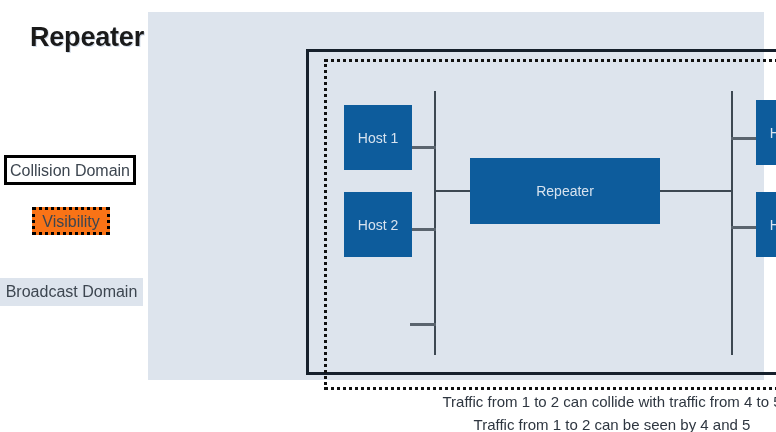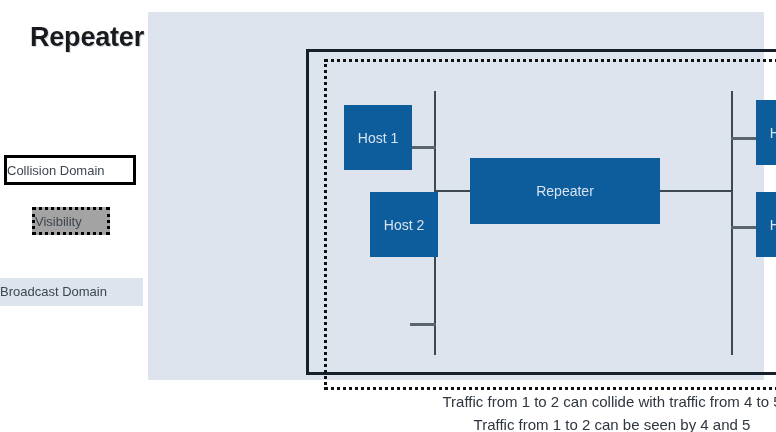--- a/index.html
+++ b/index.html
@@ -29,22 +29,23 @@
   }
 
   
   #legend {
     position: absolute;
     left: 0;
     top: 150px;
     width: 148px;
   }
   .legend-item {
-    font-size: 13px;
+    font-size: 16px;
     color: #3d4650;
+    text-align: center;
     white-space: nowrap;
     box-sizing: border-box;
   }
   #legend-collision {
     position: absolute;
     left: 4px;
     top: 5px;
     width: 132px;
     height: 30px;
     line-height: 26px;
@@ -52,21 +53,21 @@
     background: #ffffff;
   }
   #legend-visibility {
     position: absolute;
     left: 32px;
     top: 57px;
     width: 78px;
     height: 28px;
     line-height: 24px;
     border: 3px dotted #000000;
-    background: #a3a3a3;
+    background: #f97316;
   }
   #legend-broadcast {
     position: absolute;
     left: 0px;
     top: 128px;
     width: 143px;
     height: 28px;
     line-height: 28px;
     background: #dde4ed;
   }
@@ -129,21 +130,21 @@
     position: absolute;
     background: #0d5c9c;
     color: #d7e3ef;
     font-size: 14px;
     display: flex;
     align-items: center;
     justify-content: center;
     box-sizing: border-box;
   }
   #node-host1 { left: 196px; top: 93px;  width: 68px; height: 65px; }
-  #node-host2 { left: 196px; top: 180px; width: 68px; height: 65px; margin-left: 26px; }
+  #node-host2 { left: 196px; top: 180px; width: 68px; height: 65px; }
   #node-host3 { left: 196px; top: 268px; width: 68px; height: 65px; }
   #node-host4 { left: 608px; top: 88px;  width: 68px; height: 65px; }
   #node-host5 { left: 608px; top: 180px; width: 68px; height: 65px; }
   #node-repeater {
     left: 322px; top: 146px; width: 190px; height: 66px;
   }
 
   
   #caption {
     position: absolute;

